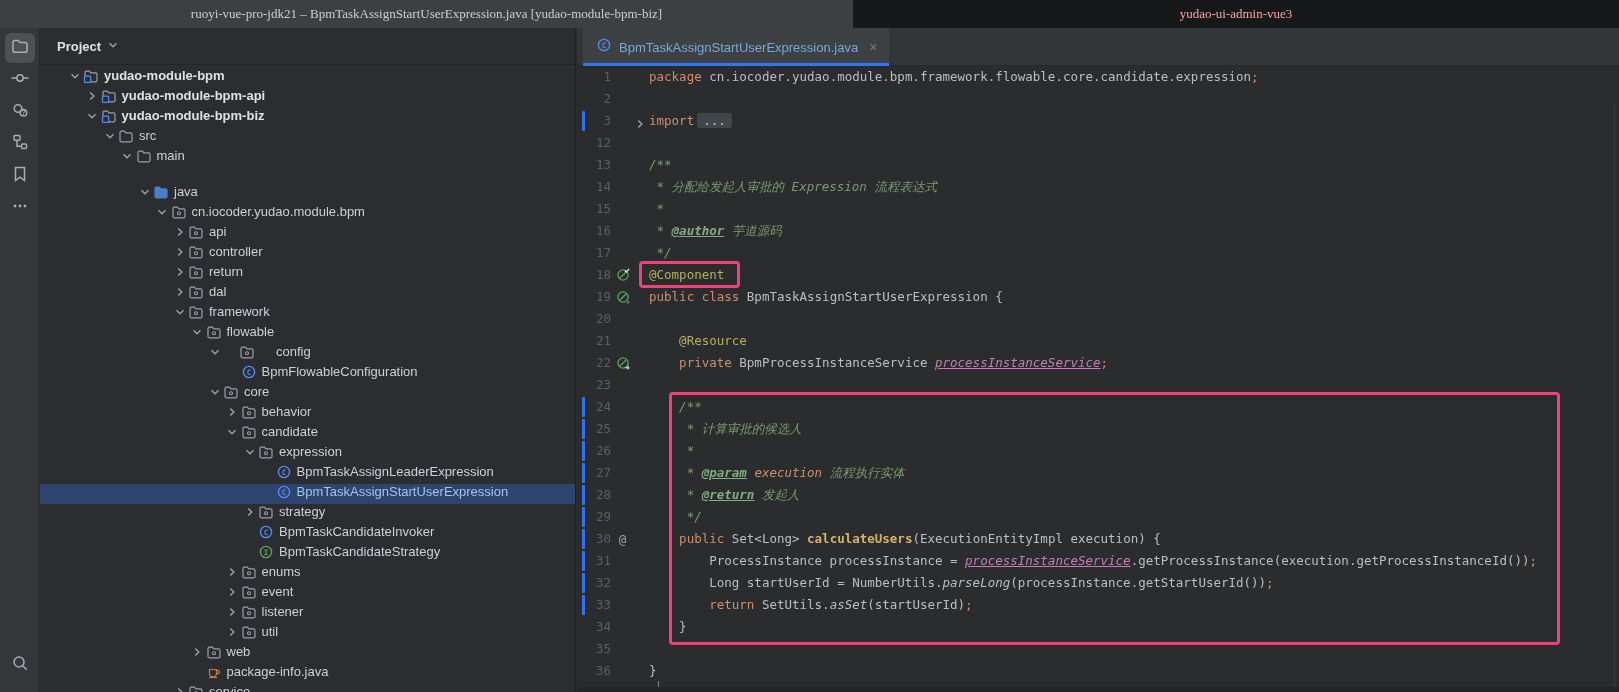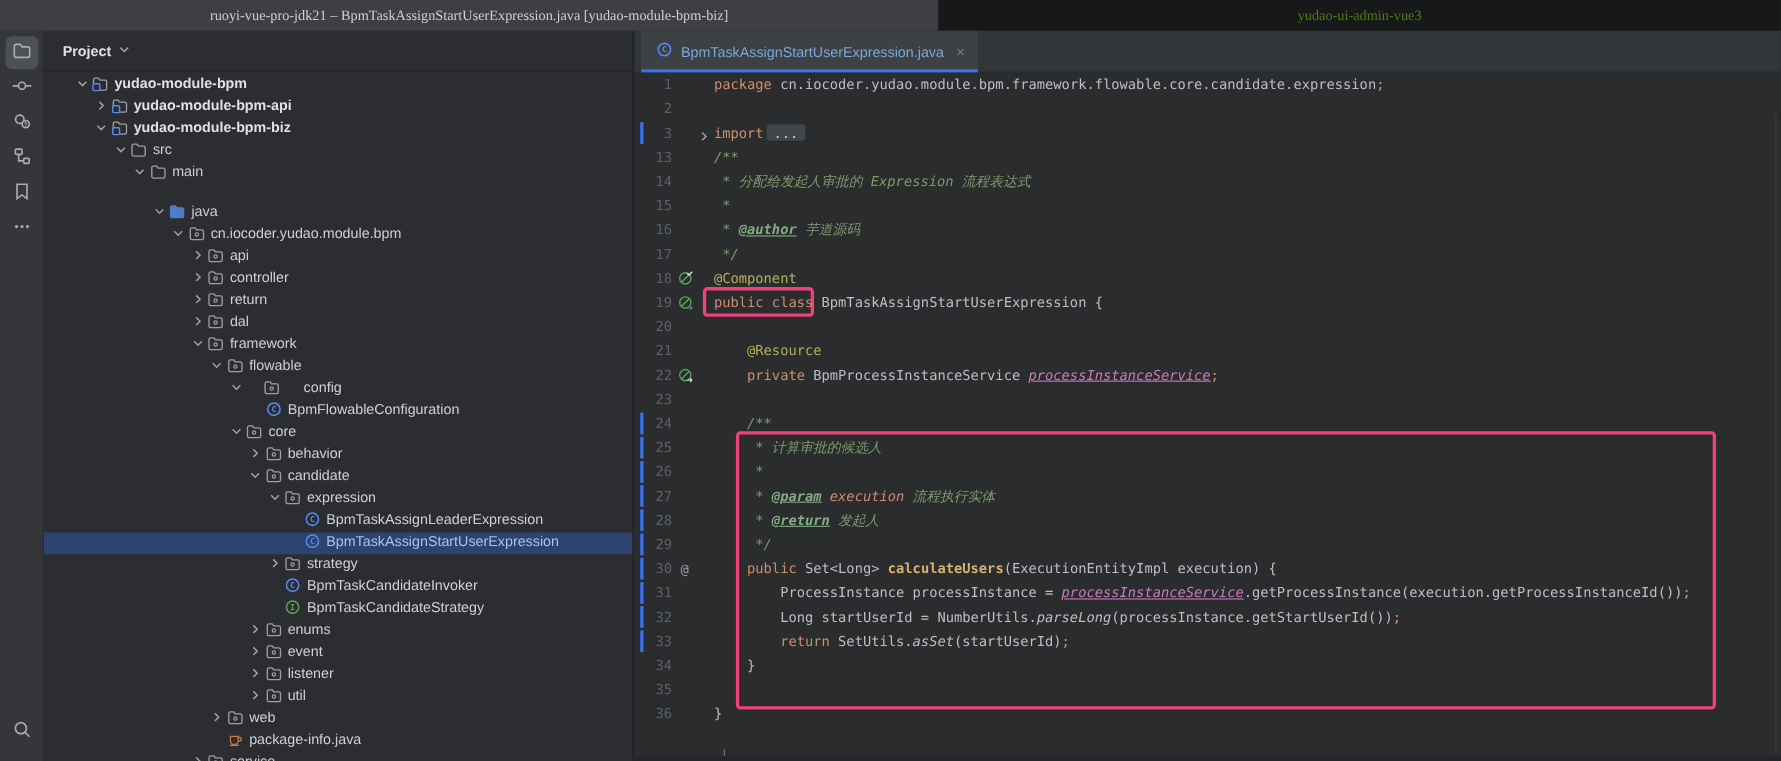--- a/index.html
+++ b/index.html
@@ -7,21 +7,21 @@
   body {
     position:relative; background:#2A2C2E;
     font-family:"Liberation Sans", sans-serif; color:#CED0D6;
     -webkit-font-smoothing:antialiased;
   }
   
   .titlebar { position:absolute; top:0; left:0; width:100%; height:28px; display:flex;font-family:Liberation Serif, serif; }
   .tb-left  { width:853px; background:#3D3F42; display:flex; align-items:center; justify-content:center;
               font-size:13px; color:#CDCFD4; }
   .tb-right { flex:1; background:#17181A; display:flex; align-items:center; justify-content:center;
-              font-size:13px; color:#4d7c0f; }
+              font-size:13px; color:#fca5a5; }
   
   .activitybar { position:absolute; left:0; top:28px; bottom:0; width:40px; background:#343639;
                  border-right:1px solid #26282B; display:flex; flex-direction:column; align-items:center;
                  padding-top:5px; }
   .ab-btn { width:30px; height:30px; display:flex; align-items:center; justify-content:center;
             border-radius:6px; margin-bottom:2px; }
   .ab-btn.active { background:#4E5154; }
   .ab-spacer { flex:1; }
   .ab-bottom { margin-bottom:12px; }
   
@@ -577,20 +577,21 @@
     <div class="hl-box hl-component"></div>
     <div class="hl-box hl-method"></div>
     <div class="scroll-line"></div>
     <div class="caret-mark"></div>
     <div class="status-sliver"></div>
   <div class="code-line"><span class="ln-num">1</span><span class="ln-ico"></span><span class="ln-fold"></span><span class="ln-txt"><span class="t-kw">package </span><span class="t-pl">cn.iocoder.yudao.module.bpm.framework.flowable.core.candidate.expression</span><span class="t-kw">;</span></span></div>
       <div class="code-line"><span class="ln-num">2</span><span class="ln-ico"></span><span class="ln-fold"></span><span class="ln-txt"></span></div>
       <div class="code-line"><span class="vcs"></span><span class="ln-num">3</span><span class="ln-ico"></span><span class="ln-fold"><svg width="12" height="12" viewBox="0 0 12 12" fill="none" xmlns="http://www.w3.org/2000/svg" style="overflow:visible">
             <path d="M4.3 2.5L7.8 6l-3.5 3.5" stroke="#9DA0A6" stroke-width="1.4"></path>
           </svg></span><span class="ln-txt"><span class="t-kw">import</span><span class="t-fe">...</span></span></div>
+      <div class="code-line"><span class="ln-num">12</span><span class="ln-ico"></span><span class="ln-fold"></span><span class="ln-txt"></span></div>
       <div class="code-line"><span class="ln-num">13</span><span class="ln-ico"></span><span class="ln-fold"></span><span class="ln-txt"><span class="t-cm">/**</span></span></div>
       <div class="code-line"><span class="ln-num">14</span><span class="ln-ico"></span><span class="ln-fold"></span><span class="ln-txt"><span class="t-cm"> * 分配给发起人审批的 </span><span class="t-cmi">Expression</span><span class="t-cm"> 流程表达式</span></span></div>
       <div class="code-line"><span class="ln-num">15</span><span class="ln-ico"></span><span class="ln-fold"></span><span class="ln-txt"><span class="t-cm"> *</span></span></div>
       <div class="code-line"><span class="ln-num">16</span><span class="ln-ico"></span><span class="ln-fold"></span><span class="ln-txt"><span class="t-cm"> * </span><span class="t-tag">@author</span><span class="t-cm"> 芋道源码</span></span></div>
       <div class="code-line"><span class="ln-num">17</span><span class="ln-ico"></span><span class="ln-fold"></span><span class="ln-txt"><span class="t-cm"> */</span></span></div>
       <div class="code-line"><span class="ln-num">18</span><span class="ln-ico"><svg width="14" height="14" viewBox="0 0 14 14" fill="none" xmlns="http://www.w3.org/2000/svg" style="overflow:visible">
             <circle cx="7" cy="7" r="5.1" stroke="#57A657" stroke-width="1.3"></circle>
             <path d="M10.3 3.7L3.7 10.3" stroke="#57A657" stroke-width="1.3"></path>
             <path d="M8.8 2.4l1.5 1.6L13.2 1" stroke="#D5D8DC" stroke-width="1.5"></path>
           </svg></span><span class="ln-fold"></span><span class="ln-txt"><span class="t-an">@Component</span></span></div>

